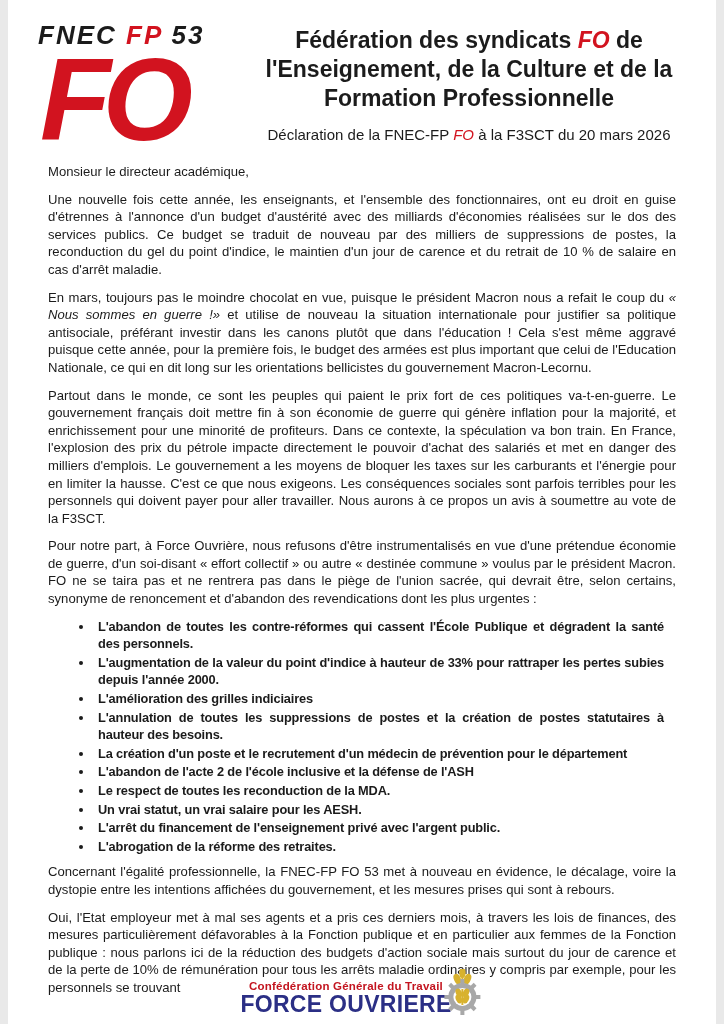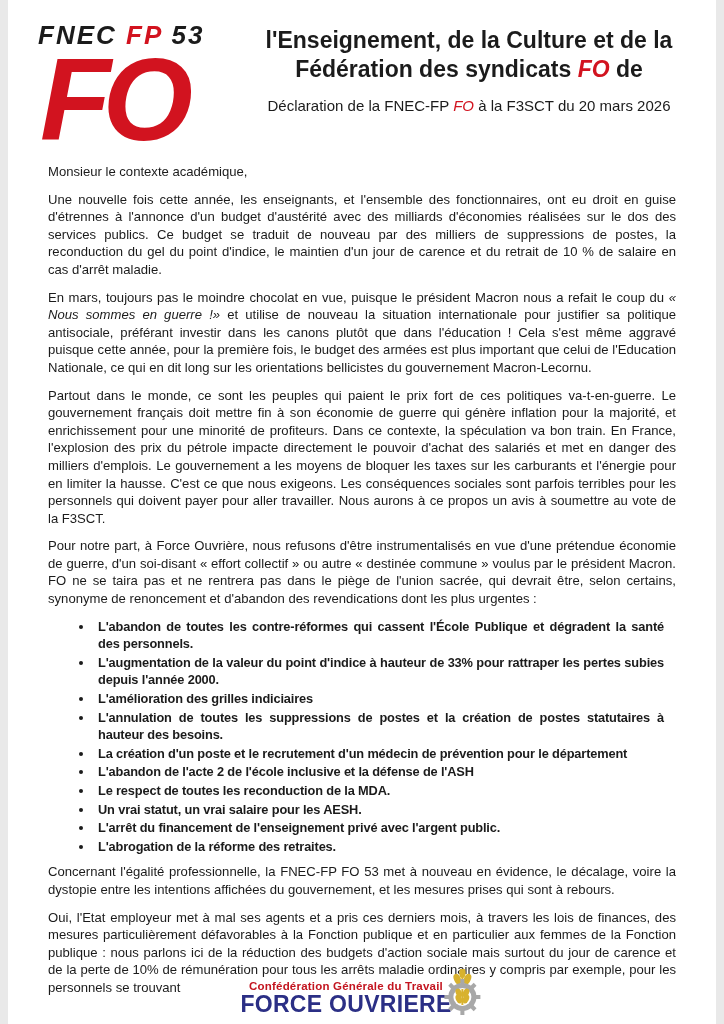--- a/index.html
+++ b/index.html
@@ -61,28 +61,29 @@
     <div class="logo-top">
       <span>FNEC</span>
       <span class="red">FP</span>
       <span>53</span>
     </div>
     <div class="logo-fo">FO</div>
   </div>
 
   <div class="title-block">
     <div class="doc-title">
+        <div><span>Fédération des syndicats </span><span class="it red">FO</span><span> de</span></div>
         <div><span>l'Enseignement, de la Culture et de la</span></div>
-        <div><span>Fédération des syndicats </span><span class="it red">FO</span><span> de</span></div>
+        <div><span>Formation Professionnelle</span></div>
       </div>
     <div class="doc-subtitle"><span>Déclaration de la FNEC-FP </span><span class="it red">FO</span><span> à la F3SCT du 20 mars 2026</span></div>
   </div>
 
   <div class="body-text">
-      <p><span>Monsieur le contexte académique,</span></p>
+      <p><span>Monsieur le directeur académique,</span></p>
       <p><span>Une nouvelle fois cette année, les enseignants, et l'ensemble des fonctionnaires, ont eu droit en guise d'étrennes à l'annonce d'un budget d'austérité avec des milliards d'économies réalisées sur le dos des services publics. Ce budget se traduit de nouveau par des milliers de suppressions de postes, la reconduction du gel du point d'indice, le maintien d'un jour de carence et du retrait de 10 % de salaire en cas d'arrêt maladie.</span></p>
       <p><span>En mars, toujours pas le moindre chocolat en vue, puisque le président Macron nous a refait le coup du </span><span class="it">« Nous sommes en guerre !»</span><span> et utilise de nouveau la situation internationale pour justifier sa politique antisociale, préférant investir dans les canons plutôt que dans l'éducation ! Cela s'est même aggravé puisque cette année, pour la première fois, le budget des armées est plus important que celui de l'Education Nationale, ce qui en dit long sur les orientations bellicistes du gouvernement Macron-Lecornu.</span></p>
       <p><span>Partout dans le monde, ce sont les peuples qui paient le prix fort de ces politiques va-t-en-guerre. Le gouvernement français doit mettre fin à son économie de guerre qui génère inflation pour la majorité, et enrichissement pour une minorité de profiteurs. Dans ce contexte, la spéculation va bon train. En France, l'explosion des prix du pétrole impacte directement le pouvoir d'achat des salariés et met en danger des milliers d'emplois. Le gouvernement a les moyens de bloquer les taxes sur les carburants et l'énergie pour en limiter la hausse. C'est ce que nous exigeons. Les conséquences sociales sont parfois terribles pour les personnels qui doivent payer pour aller travailler. Nous aurons à ce propos un avis à soumettre au vote de la F3SCT.</span></p>
       <p><span>Pour notre part, à Force Ouvrière, nous refusons d'être instrumentalisés en vue d'une prétendue économie de guerre, d'un soi-disant « effort collectif » ou autre « destinée commune » voulus par le président Macron. FO ne se taira pas et ne rentrera pas dans le piège de l'union sacrée, qui devrait être, selon certains, synonyme de renoncement et d'abandon des revendications dont les plus urgentes :</span></p>
       <ul>
         <li>L'abandon de toutes les contre-réformes qui cassent l'École Publique et dégradent la santé des personnels.</li>
         <li>L'augmentation de la valeur du point d'indice à hauteur de 33% pour rattraper les pertes subies depuis l'année 2000.</li>
         <li>L'amélioration des grilles indiciaires</li>
         <li>L'annulation de toutes les suppressions de postes et la création de postes statutaires à hauteur des besoins.</li>
         <li>La création d'un poste et le recrutement d'un médecin de prévention pour le département</li>

